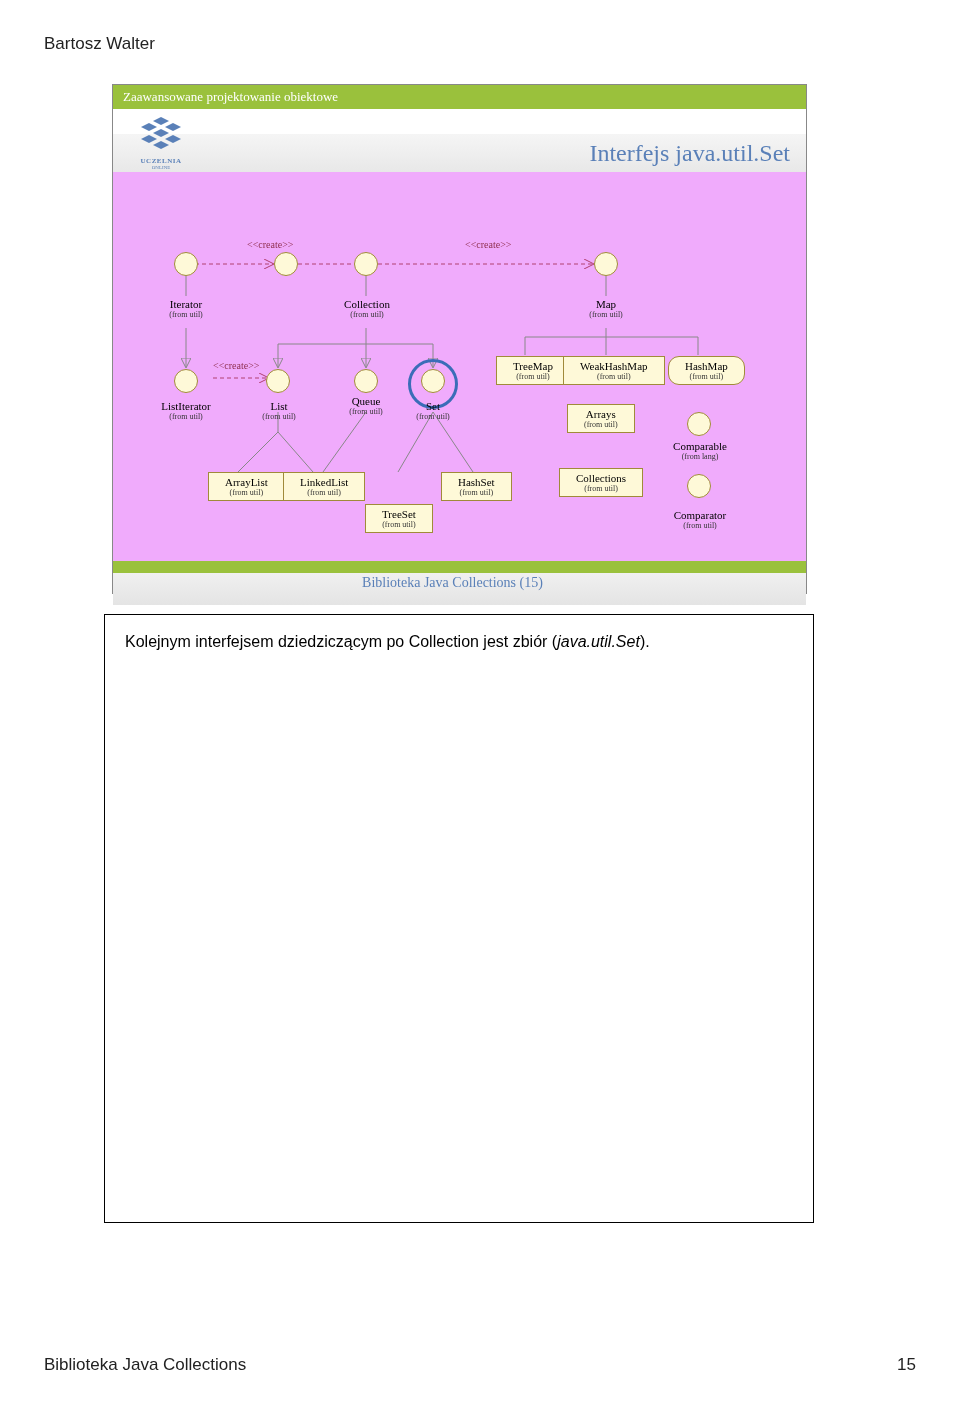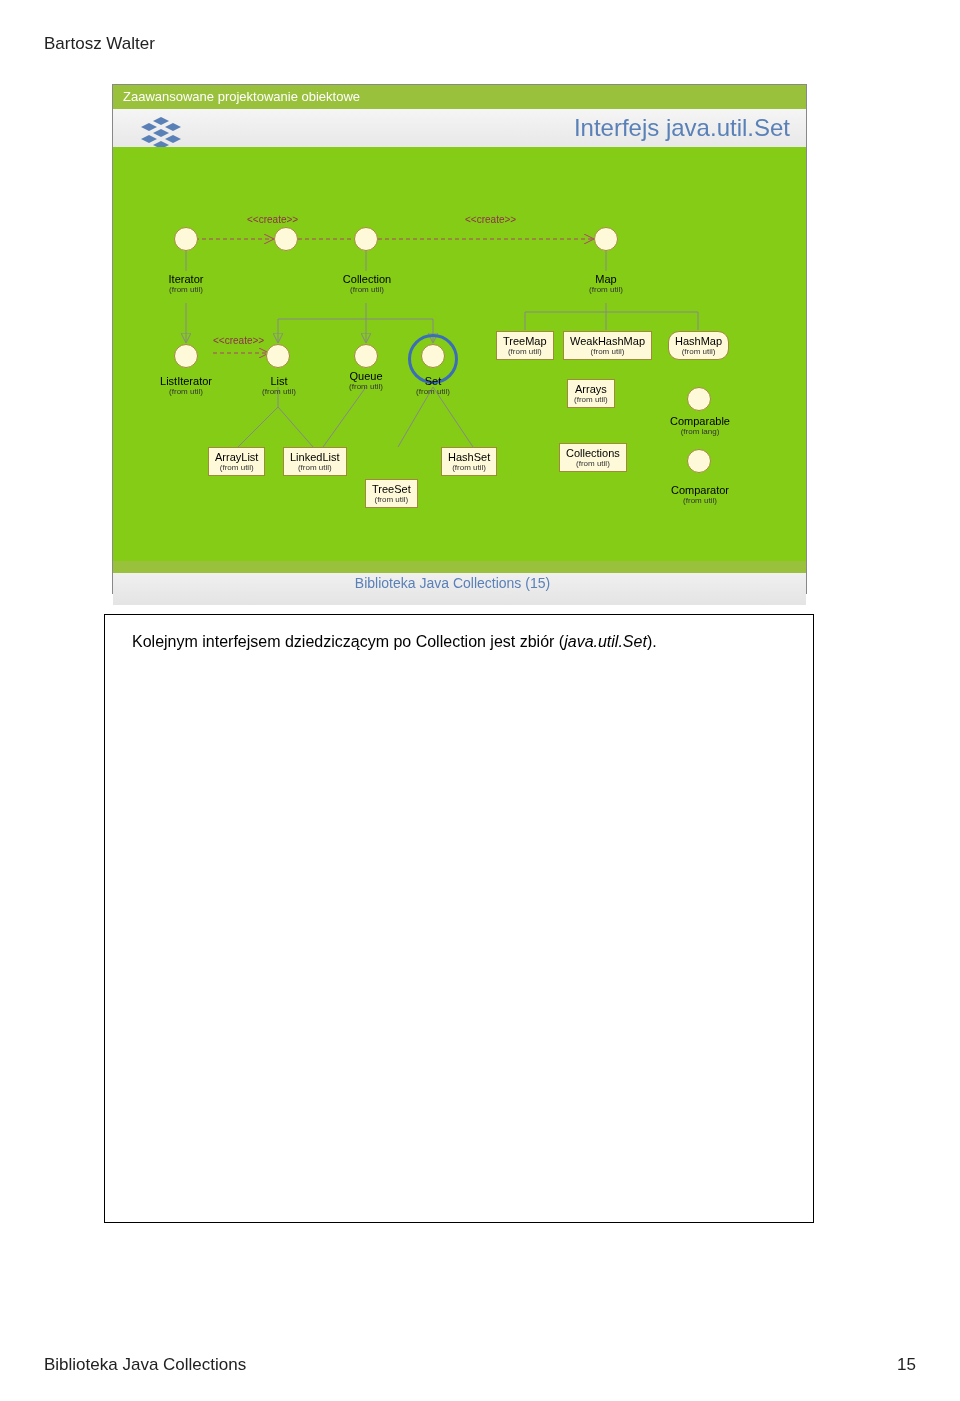--- a/index.html
+++ b/index.html
@@ -1,37 +1,37 @@
 <!DOCTYPE html>
 <html><head>
 <meta charset="utf-8">
 <style>
   * { box-sizing: border-box; margin: 0; padding: 0; }
   body { font-family: Arial, sans-serif; background: #fff; width: 960px; height: 1401px; position: relative; }
   .author { position: absolute; top: 14px; left: 44px; font-size: 17px; color: #222; margin-top: 20px; }
-  .slide { position: absolute; top: 84px; left: 112px; width: 695px; height: 510px; border: 1px solid #888; background: #fff; }
+  .slide { position: absolute; top: 84px; left: 112px; width: 695px; height: 510px; border: 1px solid #888; background: #fff; font-family: Liberation Serif, serif; }
   .slide-topbar { height: 24px; background: #9ac13c; color: #fff; font-size: 13px; padding: 4px 10px; }
-  .slide-titlebar { height: 38px; background: linear-gradient(#f5f5f5, #e8e8e8); text-align: right; padding-right: 16px; line-height: 38px; font-size: 24px; color: #5a80b8; }
+  .slide-titlebar { height: 38px; background: linear-gradient(#f5f5f5, #e8e8e8); text-align: right; padding-right: 16px; line-height: 38px; font-size: 24px; color: #5a80b8; margin-top: 25px; }
   .logo { position: absolute; left: 14px; top: 30px; width: 68px; text-align: center; }
   .logo svg { display: block; margin: 0 auto; }
   .logo-text { font-size: 7px; font-weight: bold; color: #5a80b8; letter-spacing: 0.5px; margin-top: 2px; }
   .logo-sub { font-size: 5px; color: #5a80b8; }
-  .canvas { position: relative; height: 416px; background: #84cc16; }
+  .canvas { position: relative; height: 416px; background: #f0abfc; }
   .footer-bar { position: absolute; bottom: 0; left: 0; right: 0; height: 32px; }
   .footer-bar .green { height: 12px; background: #9ac13c; }
   .footer-bar .blue { height: 32px; background: linear-gradient(#f0f0f0, #e4e4e4); text-align: center; padding-right: 14px; font-size: 14px; color: #5a80b8; line-height: 20px; }
   .uml-circle { position: absolute; width: 24px; height: 24px; border-radius: 50%; background: #fef9d8; border: 1px solid #a08a3a; }
-  .uml-box { position: absolute; background: #fef9d8; border: 1px solid #a08a3a; padding: 3px 6px; text-align: center; font-size: 11px; }
+  .uml-box { position: absolute; background: #fef9d8; border: 1px solid #a08a3a; padding: 3px 16px; text-align: center; font-size: 11px; }
   .uml-box .sub { font-size: 8px; color: #333; }
   .uml-label { position: absolute; text-align: center; font-size: 11px; }
   .uml-label .sub { font-size: 8px; color: #333; }
   .stereo { position: absolute; font-size: 10px; color: #903050; }
   .highlight-ring { position: absolute; border: 3px solid #3b6db8; border-radius: 50%; }
   svg.lines { position: absolute; top: 0; left: 0; pointer-events: none; }
-  .caption-box { position: absolute; top: 614px; left: 104px; width: 710px; height: 609px; border: 1px solid #000; padding: 18px 27px; }
+  .caption-box { position: absolute; top: 614px; left: 104px; width: 710px; height: 609px; border: 1px solid #000; padding: 18px 20px; }
   .caption-text { font-size: 16px; color: #000; }
   .caption-text .ital { font-style: italic; }
   .footer-left { position: absolute; bottom: 26px; left: 44px; font-size: 17px; color: #222; }
   .footer-right { position: absolute; bottom: 26px; right: 44px; font-size: 17px; color: #222; }
 </style>
 </head>
 <body>
 
 <div class="author">Bartosz Walter</div>
 

